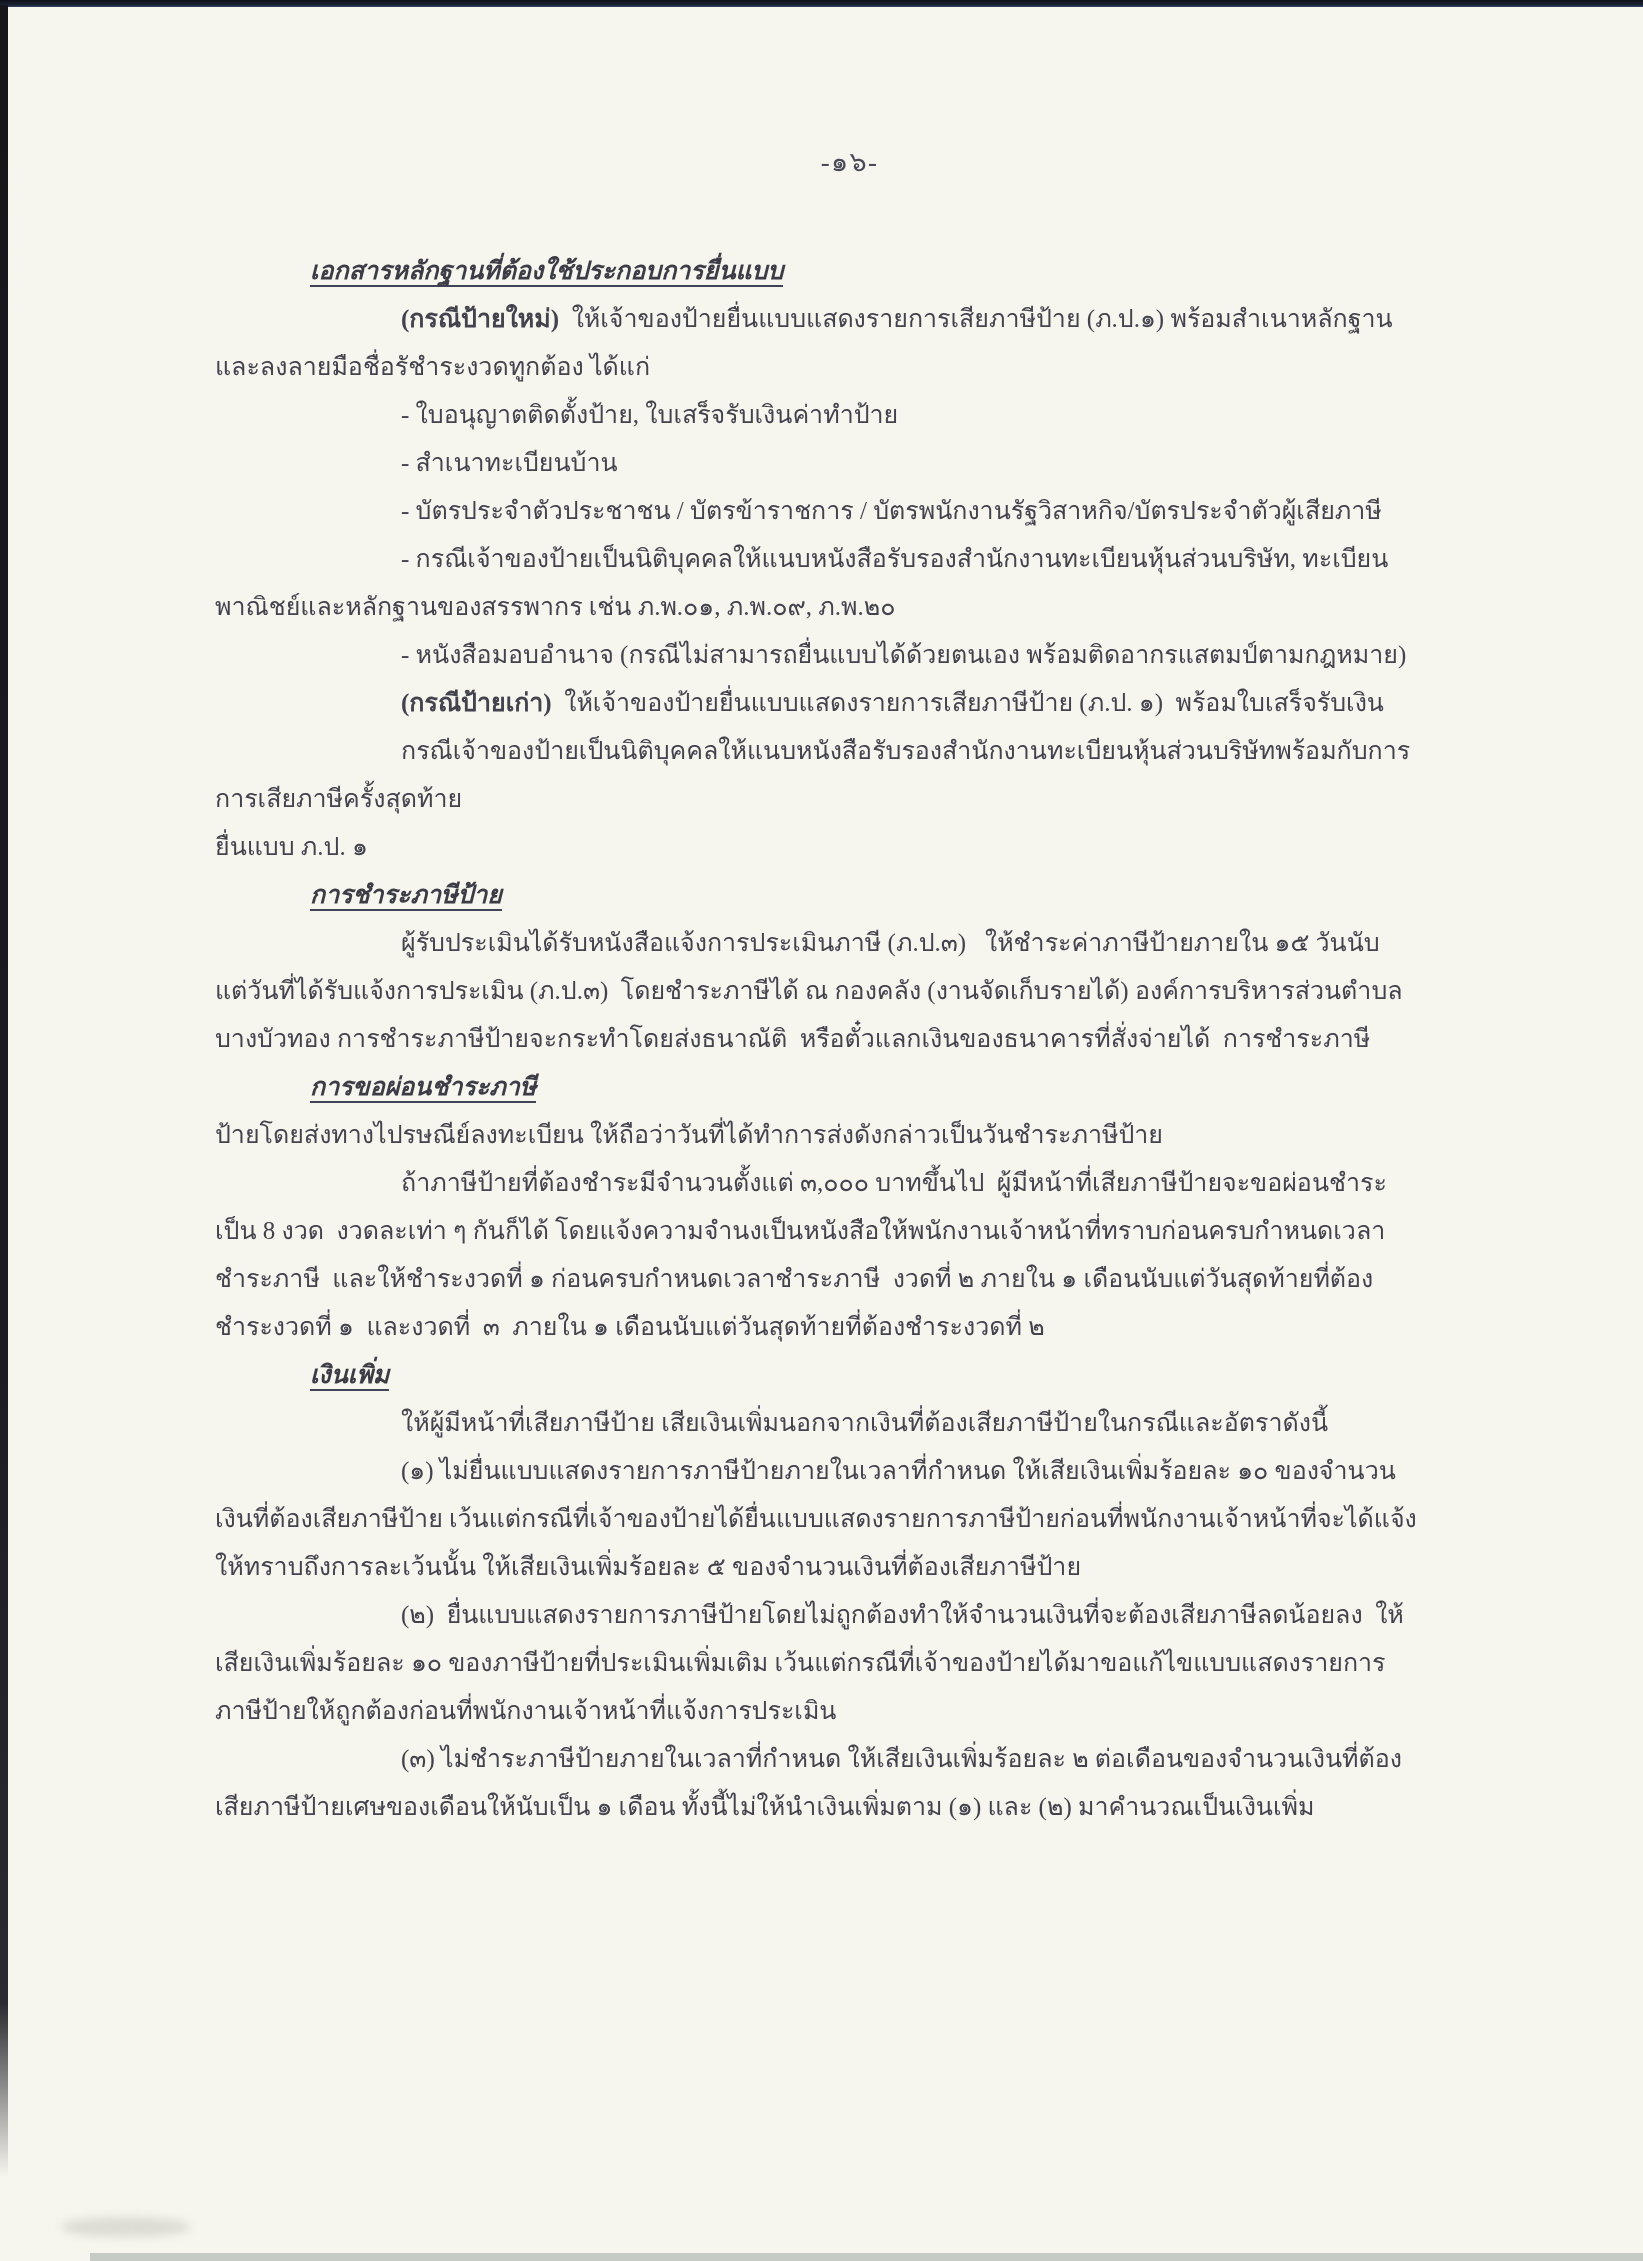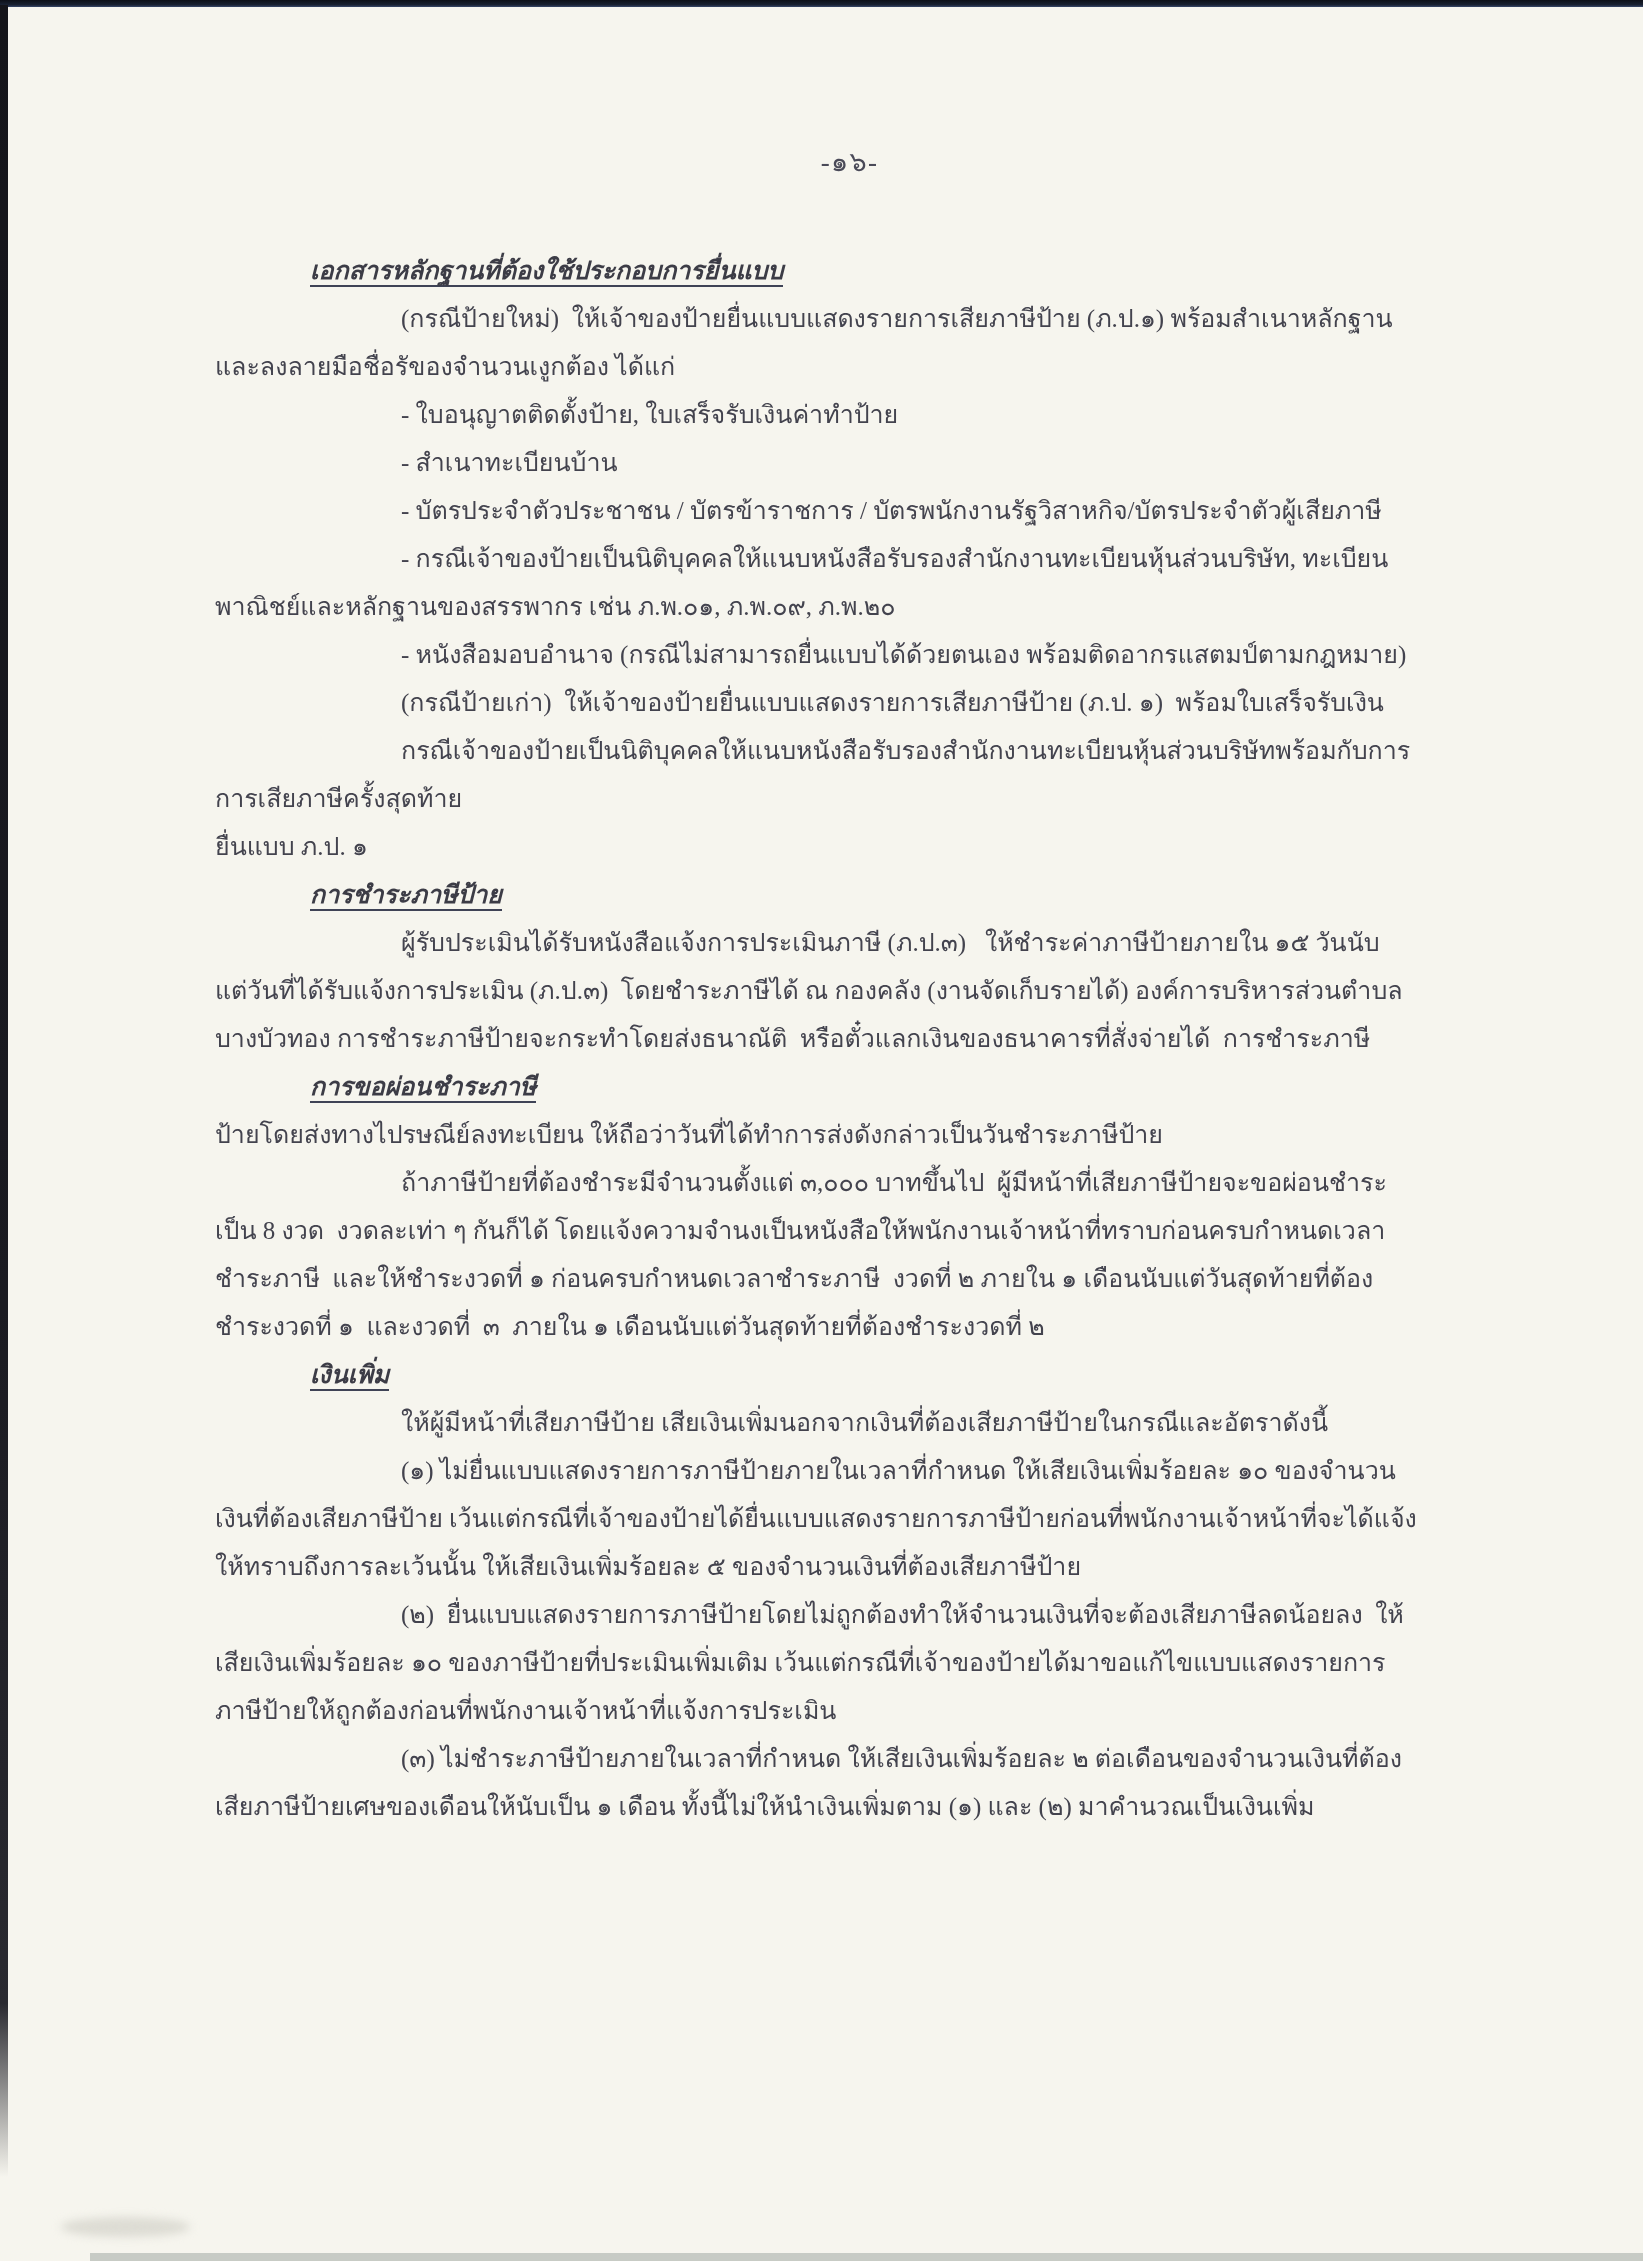--- a/index.html
+++ b/index.html
@@ -39,39 +39,39 @@
     position: absolute; top: 247px; left: 215px; width: 1315px;
     font-size: 25px; line-height: 48px; color: #43434e;
   }
   .row { height: 48px; white-space: pre; overflow: visible; }
   .row.ind { padding-left: 186px; }
   .row.heading { font-weight: bold; font-style: italic; padding-left: 95px; color: #3c3c46; }
   .row.heading .hline {
     border-bottom: 2.6px solid #3f4356;
     padding-bottom: 0.6px;
   }
-  .b { font-weight: normal; }
+  .b { font-weight: bold; }
 </style>
 </head>
 <body>
 
 <div>
 
   <div class="top-bar"></div>
   <div class="left-strip"></div>
   <div class="bottom-smudge"></div>
   <div class="bottom-band"></div>
 
   <div class="page-number">-๑๖-</div>
 
   <div class="content">
 
     <div class="row heading"><span class="hline">เอกสารหลักฐานที่ต้องใช้ประกอบการยื่นแบบ</span></div>
     <div class="row ind"><span class="b">(กรณีป้ายใหม่)</span><span>  ให้เจ้าของป้ายยื่นแบบแสดงรายการเสียภาษีป้าย (ภ.ป.๑) พร้อมสำเนาหลักฐาน</span></div>
-    <div class="row"><span>และลงลายมือชื่อรัของจำนวนเงูกต้อง ได้แก่</span></div>
+    <div class="row"><span>และลงลายมือชื่อรัชำระงวดทูกต้อง ได้แก่</span></div>
     <div class="row ind"><span>- ใบอนุญาตติดตั้งป้าย, ใบเสร็จรับเงินค่าทำป้าย</span></div>
     <div class="row ind"><span>- สำเนาทะเบียนบ้าน</span></div>
     <div class="row ind"><span>- บัตรประจำตัวประชาชน / บัตรข้าราชการ / บัตรพนักงานรัฐวิสาหกิจ/บัตรประจำตัวผู้เสียภาษี</span></div>
     <div class="row ind"><span>- กรณีเจ้าของป้ายเป็นนิติบุคคลให้แนบหนังสือรับรองสำนักงานทะเบียนหุ้นส่วนบริษัท, ทะเบียน</span></div>
     <div class="row"><span>พาณิชย์และหลักฐานของสรรพากร เช่น ภ.พ.๐๑, ภ.พ.๐๙, ภ.พ.๒๐</span></div>
     <div class="row ind"><span>- หนังสือมอบอำนาจ (กรณีไม่สามารถยื่นแบบได้ด้วยตนเอง พร้อมติดอากรแสตมป์ตามกฎหมาย)</span></div>
     <div class="row ind"><span class="b">(กรณีป้ายเก่า)</span><span>  ให้เจ้าของป้ายยื่นแบบแสดงรายการเสียภาษีป้าย (ภ.ป. ๑)  พร้อมใบเสร็จรับเงิน</span></div>
     <div class="row ind"><span>กรณีเจ้าของป้ายเป็นนิติบุคคลให้แนบหนังสือรับรองสำนักงานทะเบียนหุ้นส่วนบริษัทพร้อมกับการ</span></div>
     <div class="row"><span>การเสียภาษีครั้งสุดท้าย</span></div>
     <div class="row"><span>ยื่นแบบ ภ.ป. ๑</span></div>

